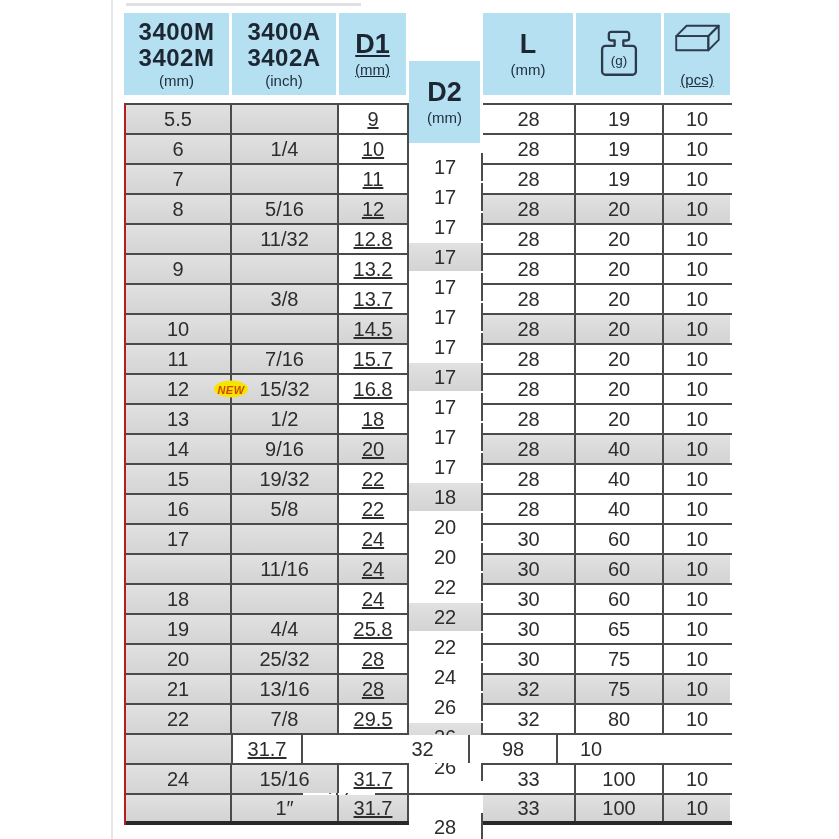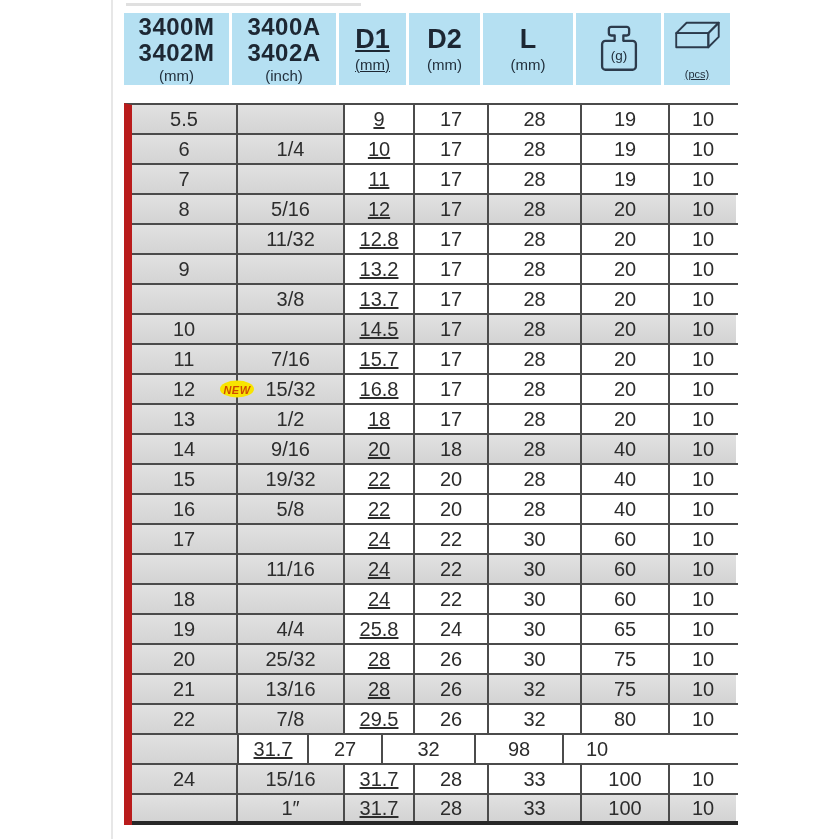--- a/index.html
+++ b/index.html
@@ -9,39 +9,39 @@
     overflow:hidden;
   }
   .artifact-top{position:absolute;left:126px;top:3px;width:235px;height:3px;background:#e0e0e0;}
   .artifact-left{position:absolute;left:111px;top:0;width:2px;height:839px;background:#e7e7e7;}
 
   .spec-table{position:absolute;left:124px;top:13px;width:608px;}
 
   
   .thead{display:flex;width:606px;height:86px;}
   .hcell{
-    box-sizing:border-box;height:72px;background:#b5e0f2;
+    box-sizing:border-box;height:82px;background:#b5e0f2;
     display:flex;flex-direction:column;align-items:center;justify-content:center;
     border-right:3px solid #ffffff;color:#1d2733;text-align:center;line-height:1.06;
   }
   .hcell:last-child{border-right:none;}
   .h-model{font-size:24px;font-weight:700;letter-spacing:0.5px;}
   .h-dim{font-size:27px;font-weight:700;}
   .h-sub{font-size:15px;font-weight:400;margin-top:3px;color:#22303d;}
-  .c0{width:108px;} .c1{width:107px;} .c2{width:70px;text-decoration:underline;} .c3{width:74px;}
+  .c0{width:108px;} .c1{width:107px;} .c2{width:70px;text-decoration:underline;} .c3{width:74px;margin-top:48px;}
   .c4{width:93px;} .c5{width:88px;} .c6{width:66px;}
   .icon-wrap{display:flex;flex-direction:column;align-items:center;justify-content:center;}
   .icon-wrap svg{display:block;}
   .g-label{font-size:14px;fill:#22303d;}
-  .pcs-sub{font-size:11px;margin-top:17px;color:#22303d;text-decoration:underline;}
+  .pcs-sub{font-size:15px;margin-top:17px;color:#22303d;text-decoration:underline;}
 
   
   .grid{
     width:606px;margin-top:4px;
-    border-left:8px solid #b91c1c;border-top:2px solid #4b4b4b;
+    border-left:2px solid #b91c1c;border-top:2px solid #4b4b4b;
     box-sizing:content-box;
   }
   .row{display:flex;height:30px;box-sizing:border-box;border-bottom:2px solid #4b4b4b;}
   .row:last-child{border-bottom:4px solid #282828;}
   .cell{
     box-sizing:border-box;height:100%;
     display:flex;align-items:center;justify-content:center;
     border-right:2px solid #4b4b4b;
     font-size:20px;color:#2d2d2d;position:relative;
   }

